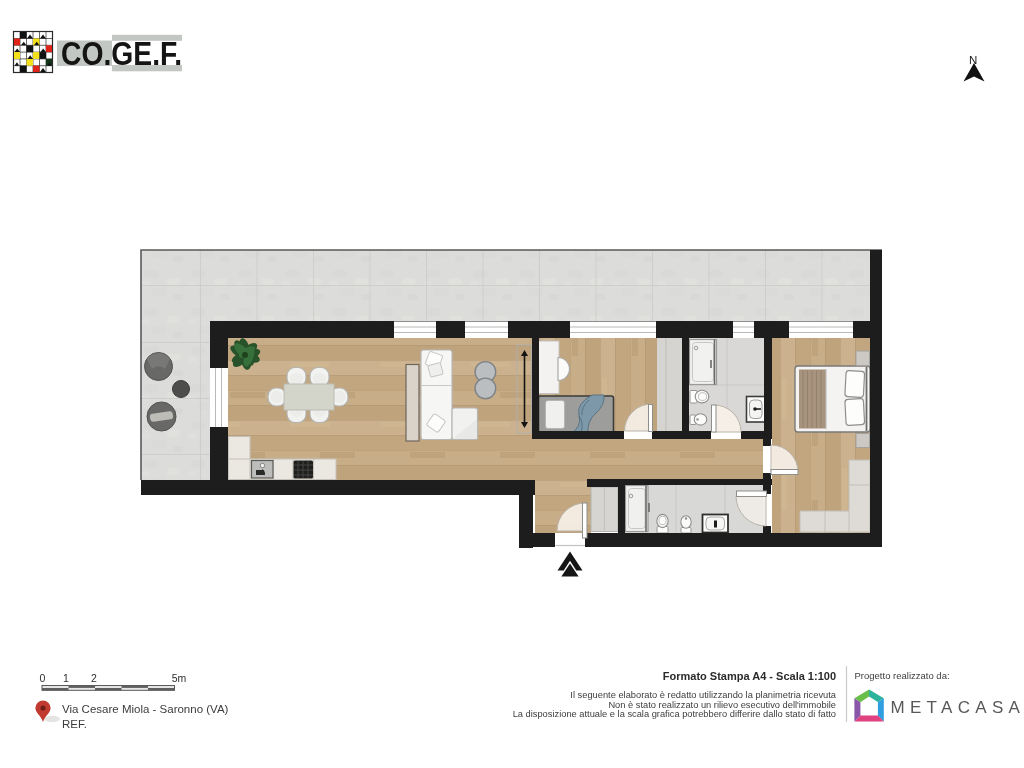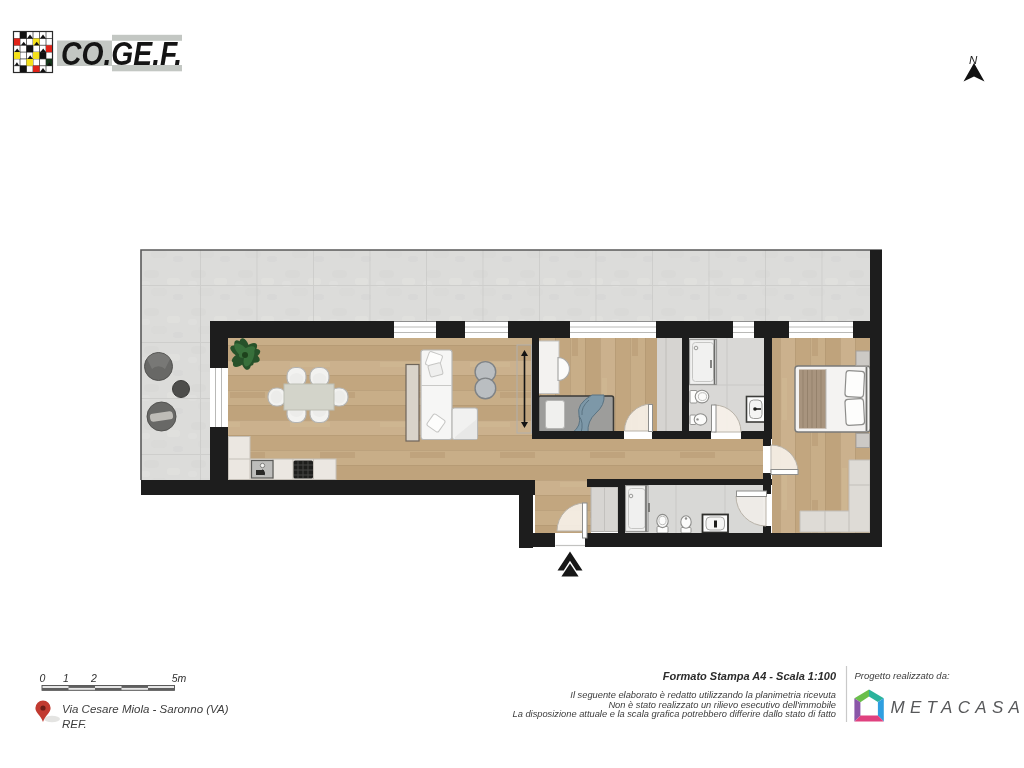--- a/index.html
+++ b/index.html
@@ -1,16 +1,16 @@
 <!DOCTYPE html>
 <html><head>
 <meta charset="utf-8">
 <style>
   html,body{margin:0;padding:0;background:#ffffff;font-family:"Liberation Sans",sans-serif;}
-  #page{position:relative;width:1024px;height:768px;background:#ffffff;overflow:hidden;font-style:italic;}
+  #page{position:relative;width:1024px;height:768px;background:#ffffff;overflow:hidden;}
 </style>
 </head>
 <body>
 <div id="page">
 <svg width="1024" height="768" viewBox="0 0 1024 768">
 <defs>
   <pattern id="mottle" width="47" height="38" patternUnits="userSpaceOnUse">
     <rect width="47" height="38" fill="#dcdcda"></rect>
     <rect x="3" y="4" width="15" height="8" rx="4" fill="#d6d6d4" opacity="0.55"></rect>
     <rect x="26" y="12" width="13" height="7" rx="3" fill="#e2e2e0" opacity="0.6"></rect>

